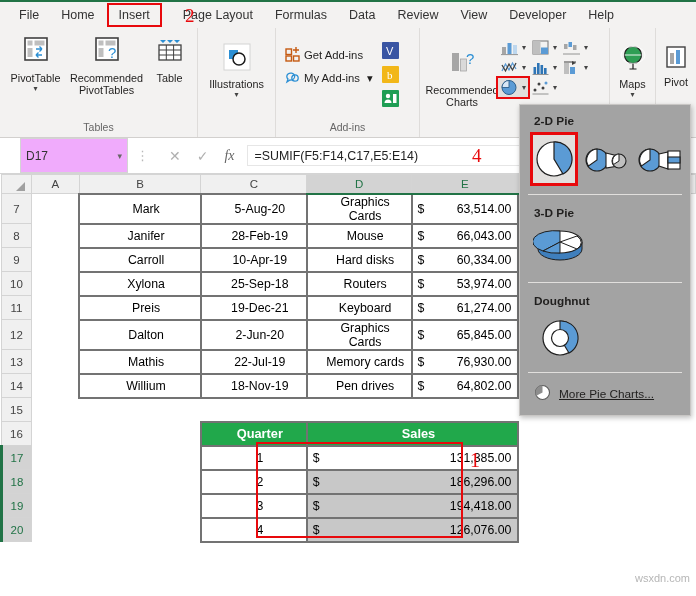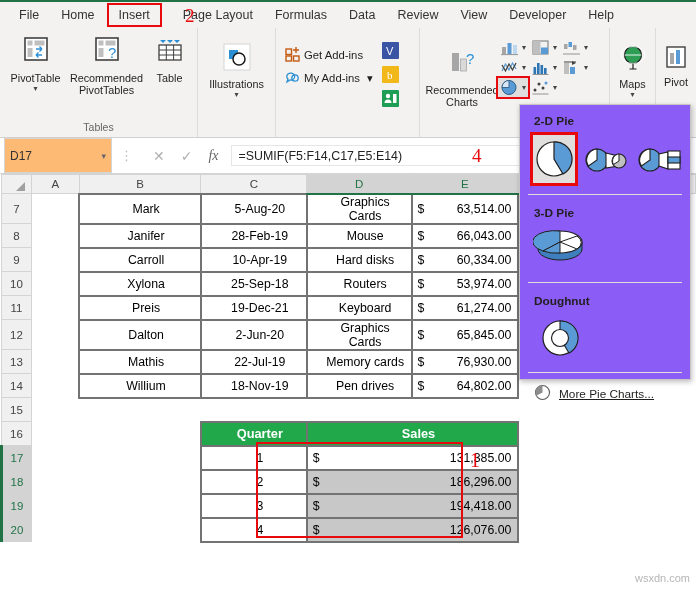--- a/index.html
+++ b/index.html
@@ -92,22 +92,22 @@
   .cbtn.sel {
     background: #e1dfdd;
     outline: 2px solid #e8090c;
     outline-offset: 0px;
   }
 
   
   .dropdown {
     position: absolute;
     left: 519px; top: 104px;
-    width: 172px; height: 276px;
-    background: #8b5cf6;
+    width: 172px; height: 312px;
+    background: #a3a3a3;
     border: 1px solid #c8c6c4;
     box-shadow: 1px 2px 5px rgba(0,0,0,0.25);
     z-index: 30;
     font-size: 11.5px;
   }
   .dd-sec-title {
     font-weight: bold; color: #201f1e; font-size: 11.8px;
     padding: 9px 0 6px 14px;
   }
   .dd-row { display: flex; gap: 6px; padding: 0 10px 8px 12px; }
@@ -130,22 +130,22 @@
   .dd-more span.lbl { text-decoration: underline; }
 
   
   .fbar {
     height: 36px; background: #ffffff;
     display: flex; align-items: center;
     border-bottom: 1px solid #d4d4d4;
     position: relative;
   }
   .namebox {
-    width: 108px; height: 35px; margin-left: 4px;
-    border: 1px solid #d4d4d4; background: #fdba74;
+    width: 108px; height: 35px; margin-left: 20px;
+    border: 1px solid #d4d4d4; background: #f0abfc;
     display: flex; align-items: center; justify-content: space-between;
     padding: 0 5px; font-size: 12px; color: #333;
     cursor: pointer;
   }
   .vdots { color: #b9b9b9; font-size: 13px; padding: 0 8px; }
   .fxgroup { display: flex; align-items: center; gap: 16px; padding: 0 12px; }
   .fxbtn { font-size: 14px; color: #b0b0b0; cursor: pointer; }
   .fxitalic { font-family: "Liberation Serif", serif; font-style: italic; font-size: 14px; color: #666; }
   .fcontent {
     flex: 1; height: 21px; border: 1px solid #e6e6e6;
@@ -316,20 +316,21 @@
         <span class="ico">
           <svg width="17" height="17" viewBox="0 0 17 17">
               <rect width="17" height="17" rx="1" fill="#1e9e54"></rect>
               <circle cx="6" cy="6" r="2.2" fill="#fff"></circle>
               <path d="M2.5 13 a3.5 3.5 0 0 1 7 0 z" fill="#fff"></path>
               <rect x="11" y="4" width="3.5" height="9" fill="#fff"></rect>
             </svg>
         </span>
       </div>
     </div>
+    <div class="group-label">Add-ins</div>
   </div>
 
   <div class="group" style="width:190px; flex-direction:row; align-items:flex-start; padding-top:6px; justify-content:flex-start;">
     <div class="bigbtn" style="width:72px; padding-top:14px;">
       <span class="ico">
         <svg width="32" height="30" viewBox="0 0 32 30">
           <rect x="6" y="5" width="7" height="18" fill="#a6a6a6"></rect>
           <rect x="14.5" y="11" width="6" height="12" fill="#d9d9d9" stroke="#a6a6a6" stroke-width="0.8"></rect>
           <text x="20" y="16" font-size="15" fill="#2b8fd4" font-family="Liberation Sans, sans-serif">?</text>
         </svg>

